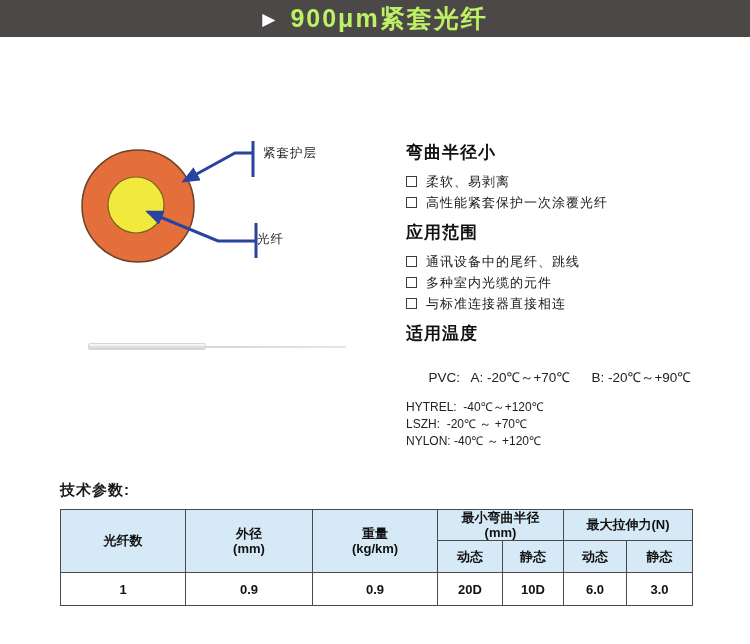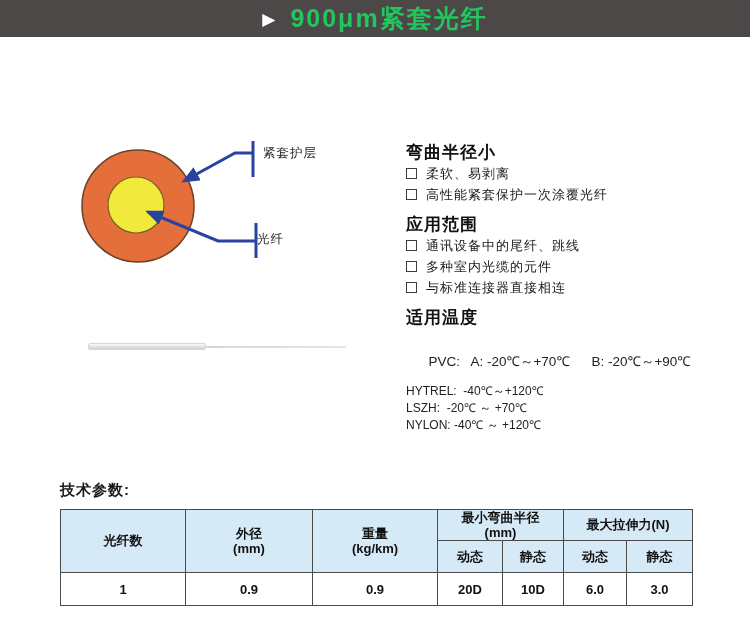--- a/index.html
+++ b/index.html
@@ -7,21 +7,21 @@
     width:750px;height:644px;position:relative;background:#ffffff;
     font-family:"Liberation Sans", sans-serif;color:#1a1a1a;overflow:hidden;
   }
 
   
   .header-bar{
     position:absolute;top:0;left:0;width:750px;height:37px;background:#4C4848;
     display:flex;align-items:center;justify-content:center;gap:15px;
   }
   .header-bullet{color:#ffffff;font-size:17px;line-height:1;transform:translateY(1px);}
-  .header-title{color:#22c55e;font-size:25px;font-weight:bold;letter-spacing:2px;line-height:1;}
+  .header-title{color:#bef264;font-size:25px;font-weight:bold;letter-spacing:2px;line-height:1;}
 
   
   .diagram-svg{position:absolute;left:60px;top:130px;}
   .callout-label{position:absolute;font-size:12.5px;color:#222;letter-spacing:1px;}
   .label-buffer{left:263px;top:145px;}
   .label-fiber{left:257px;top:231px;}
 
   
   .fiber-photo{position:absolute;left:88px;top:342px;width:258px;height:12px;}
   .fiber-tube{
@@ -31,21 +31,21 @@
   }
   .fiber-strand{
     position:absolute;left:117px;top:4px;width:141px;height:2px;
     background:linear-gradient(90deg,#d6d6d6,#e6e6e6);
   }
 
   
   .right-col{position:absolute;left:406px;top:143px;width:330px;}
   .sec-heading{font-size:17px;font-weight:bold;line-height:20px;margin:0;color:#111;letter-spacing:1px;}
   .sec-heading.mt{margin-top:11px;}
-  .check-list{list-style:none;margin:1px 0 0 0;padding:0;}
+  .check-list{list-style:none;margin:9px 0 0 0;padding:0;}
   .check-item{display:flex;align-items:center;gap:9px;height:19px;font-size:13px;letter-spacing:1px;}
   .check-item + .check-item{margin-top:2px;}
   .checkbox{
     width:11px;height:11px;border:1.5px solid #3c3c3c;box-sizing:border-box;
     background:#fff;flex:0 0 auto;
   }
   .temp-block{margin-top:11px;}
   .temp-row{font-size:13.5px;line-height:15px;white-space:pre;color:#222;}
   .temp-row .temp-left{display:inline-block;min-width:163px;}
   .temp-line{font-size:12px;line-height:15px;white-space:pre;color:#222;margin-top:2px;}

